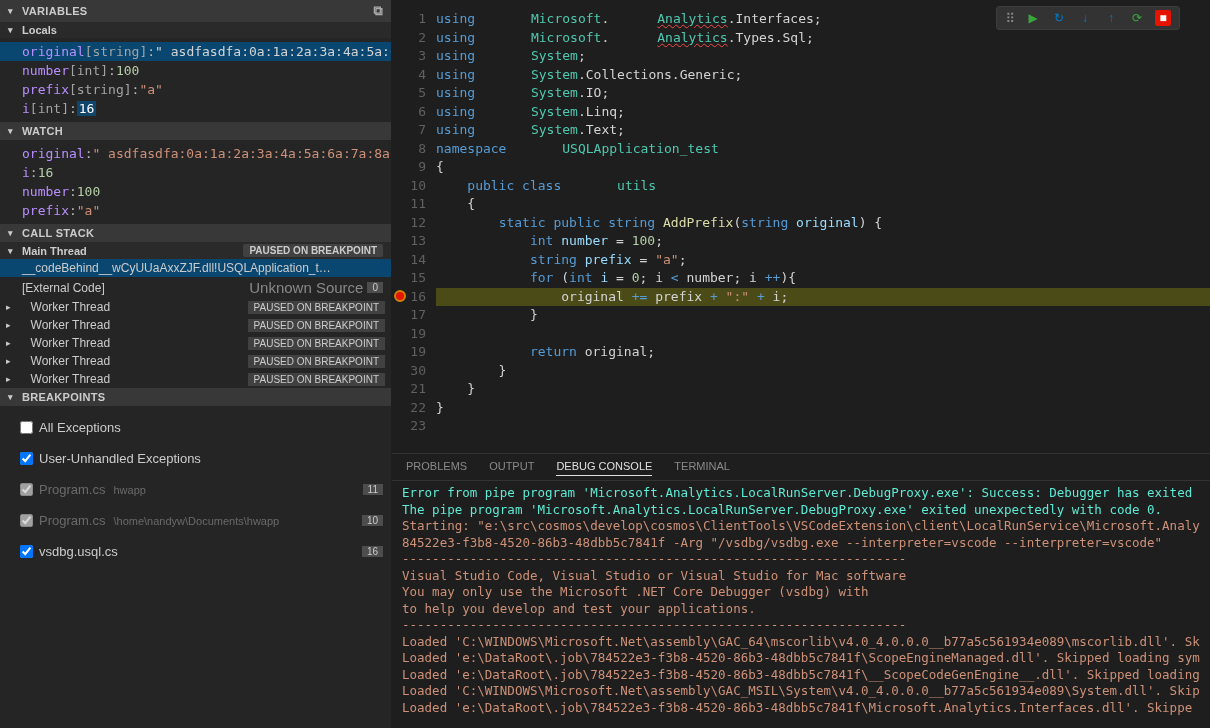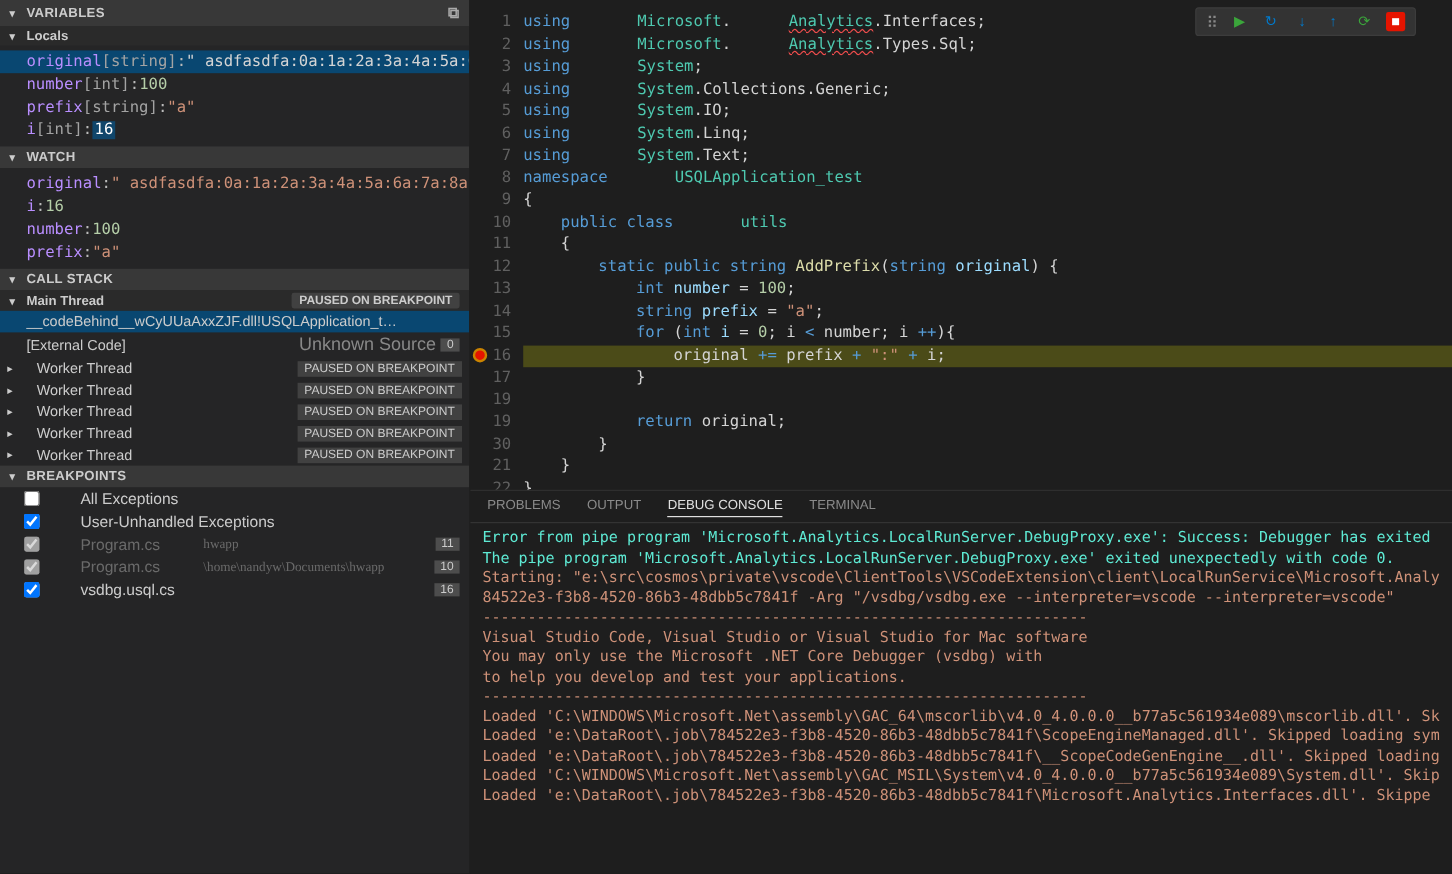--- a/index.html
+++ b/index.html
@@ -25,45 +25,45 @@
 .subhdr .badge { margin-left:auto; background:#414141; color:#ccc; font-size:10px; padding:1px 6px; border-radius:2px; text-transform:uppercase;}
 
 .cs-row { padding:2px 8px 2px 22px; display:flex; align-items:center; font-size:12px; color:#ccc;text-align:center;}
 .cs-row.active { background:#094771;}
 .cs-row .ext { margin-left:auto; color:#888; font-size:15px;}
 .cs-row .ln { background:#4d4d4d; color:#ccc; font-size:10px; padding:0 5px; margin-left:4px;}
 .thread-row { display:flex; align-items:center; padding:2px 6px; font-size:12px;}
 .thread-row .tname{ margin-left:20px;}
 .thread-row .badge{ margin-left:auto; background:#414141; color:#ccc; font-size:10px; padding:1px 6px; text-transform:uppercase;}
 
-.bp-row { padding:2px 8px 2px 20px; display:flex; align-items:center; font-size:13px;gap:28px;}
+.bp-row { padding:14px 8px 2px 20px; display:flex; align-items:center; font-size:13px;}
 .bp-row input[type=checkbox]{ margin-right:6px;}
 .bp-row .muted{ color:#6a6a6a;}
-.bp-row .path{ color:#6a6a6a; margin-left:8px; font-size:11px;font-family:Liberation Serif, serif;}
+.bp-row .path{ color:#6a6a6a; margin-left:8px; font-size:11px;}
 .bp-row .cnt{ margin-left:auto; background:#4d4d4d; color:#ccc; font-size:10px; padding:0 5px;}
 
 
 .editor { flex:1; display:flex; position:relative; overflow:hidden; background:#1e1e1e;}
 .gutter { width:40px; color:#606060; font-family:Consolas,monospace; font-size:13px; text-align:right; padding:10px 6px 0 0; line-height:18.5px; position:relative;}
 .gutter .ln{height:18.5px;}
 .gutter .bp-dot{ position:absolute; left:2px; width:12px; height:12px; background:#e51400; border-radius:50%; border:2px solid #cc8400;}
 .code { flex:1; font-family:Consolas,monospace; font-size:13px; line-height:18.5px; padding:10px 0 0 4px; color:#d4d4d4; white-space:pre;}
 .tk-kw{color:#569cd6;} .tk-cls{color:#4ec9b0;padding-left:48px;} .tk-str{color:#ce9178;} .tk-fn{color:#dcdcaa;} .tk-num{color:#b5cea8;} .tk-pl{color:#d4d4d4;} .tk-var{color:#9cdcfe;} 
 .code-line{height:18.5px;}
 .code-line.hl{ background:#4b4b18;}
 .wavy { text-decoration: underline wavy #f14c4c; text-decoration-thickness:1px;}
 
 
 .debug-bar { position:absolute; top:6px; right:30px; background:#333; border:1px solid #3c3c3c; display:flex; gap:10px; padding:3px 8px; align-items:center; border-radius:3px;}
 .debug-bar .h{ cursor:grab; color:#888;}
 .debug-bar .ic{ width:16px; height:16px; display:flex; align-items:center; justify-content:center; font-size:12px;}
 .ic.play{color:#3ba53b;} .ic.step{color:#007acc;} .ic.restart{color:#3ba53b;} .ic.stop{background:#e51400;color:#fff;border-radius:2px;}
 
 
-.panel { height:320px; border-top:1px solid #333; display:flex; flex-direction:column; background:#1e1e1e;}
+.panel { height:275px; border-top:1px solid #333; display:flex; flex-direction:column; background:#1e1e1e;}
 .panel-tabs { display:flex; gap:22px; padding:6px 14px 4px; font-size:11px; color:#8a8a8a; text-transform:uppercase; border-bottom:1px solid #333;}
 .panel-tabs .tab.active{ color:#e0e0e0; border-bottom:1px solid #e0e0e0; padding-bottom:3px;}
 .panel-tabs .tab{ cursor:pointer;}
 .console { flex:1; overflow:hidden; font-family:Consolas,monospace; font-size:12.5px; line-height:16.5px; padding:4px 10px; color:#ce9178;}
 .console .err{ color:#5eead4;}
 .console .info{ color:#ce9178;}
 .console .dash{ color:#ce9178;}
 .var-head-ico{margin-left:auto;color:#aaa;font-size:13px;}
 </style>
 </head>
@@ -218,21 +218,21 @@
     <div class="panel">
       <div class="panel-tabs">
         <span class="tab">PROBLEMS</span>
         <span class="tab">OUTPUT</span>
         <span class="tab active">DEBUG CONSOLE</span>
         <span class="tab">TERMINAL</span>
       </div>
       <div class="console" id="console">
           <div class="err">Error from pipe program 'Microsoft.Analytics.LocalRunServer.DebugProxy.exe': Success: Debugger has exited</div>
           <div class="err">The pipe program 'Microsoft.Analytics.LocalRunServer.DebugProxy.exe' exited unexpectedly with code 0.</div>
-          <div class="info">Starting: "e:\src\cosmos\private\vscode\ClientTools\VSCodeExtension\client\LocalRunService\Microsoft.Analy</div>
+          <div class="info">Starting: "e:\src\cosmos\develop\cosmos\ClientTools\VSCodeExtension\client\LocalRunService\Microsoft.Analy</div>
           <div class="info">84522e3-f3b8-4520-86b3-48dbb5c7841f -Arg "/vsdbg/vsdbg.exe --interpreter=vscode --interpreter=vscode"</div>
           <div class="dash">-------------------------------------------------------------------</div>
           <div class="info">Visual Studio Code, Visual Studio or Visual Studio for Mac software</div>
           <div class="info">You may only use the Microsoft .NET Core Debugger (vsdbg) with</div>
           <div class="info">to help you develop and test your applications.</div>
           <div class="dash">-------------------------------------------------------------------</div>
           <div class="info">Loaded 'C:\WINDOWS\Microsoft.Net\assembly\GAC_64\mscorlib\v4.0_4.0.0.0__b77a5c561934e089\mscorlib.dll'. Sk</div>
           <div class="info">Loaded 'e:\DataRoot\.job\784522e3-f3b8-4520-86b3-48dbb5c7841f\ScopeEngineManaged.dll'. Skipped loading sym</div>
           <div class="info">Loaded 'e:\DataRoot\.job\784522e3-f3b8-4520-86b3-48dbb5c7841f\__ScopeCodeGenEngine__.dll'. Skipped loading</div>
           <div class="info">Loaded 'C:\WINDOWS\Microsoft.Net\assembly\GAC_MSIL\System\v4.0_4.0.0.0__b77a5c561934e089\System.dll'. Skip</div>

